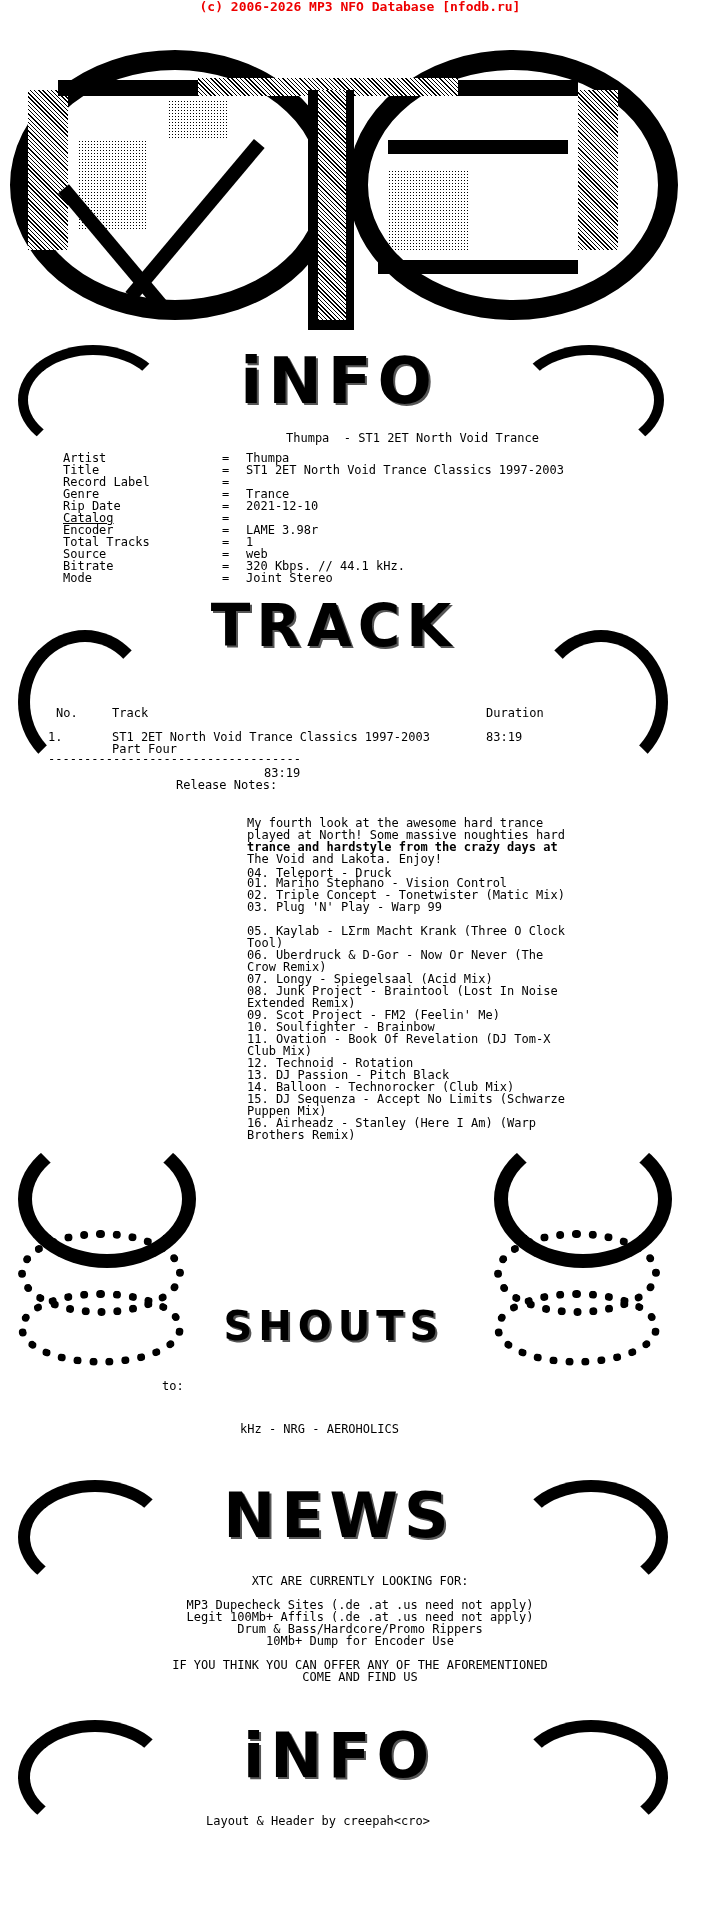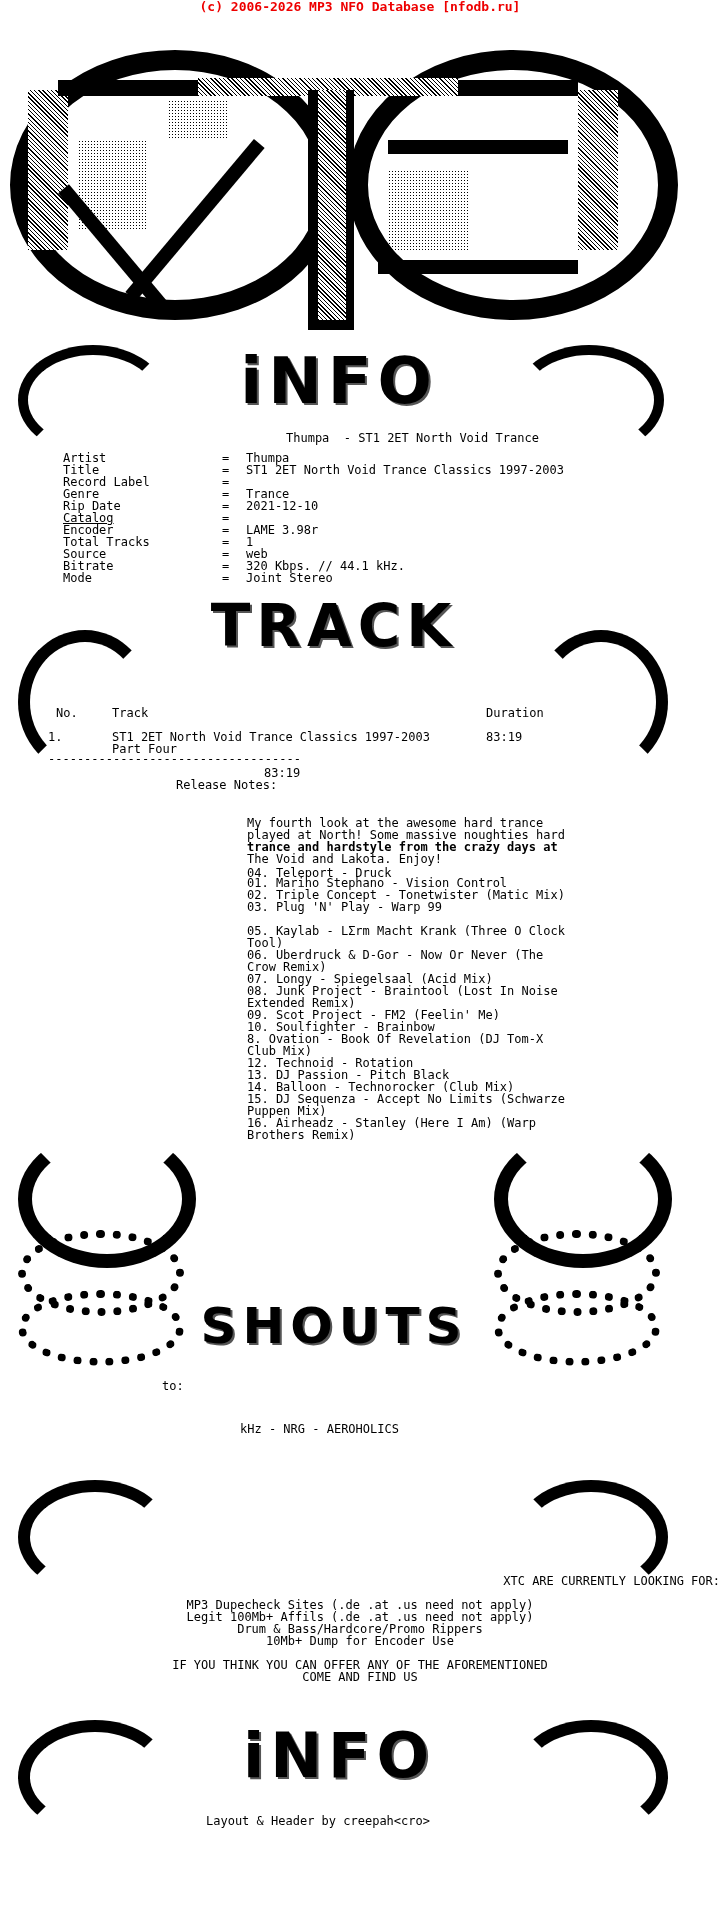--- a/index.html
+++ b/index.html
@@ -137,53 +137,54 @@
     <div class="line" style="left:247px;top:867px;">04. Teleport - Druck</div>
     <div class="line" style="left:247px;top:925px;">05. Kaylab - LΣrm Macht Krank (Three O Clock</div>
     <div class="line" style="left:247px;top:937px;">Tool)</div>
     <div class="line" style="left:247px;top:949px;">06. Uberdruck &amp; D-Gor - Now Or Never (The</div>
     <div class="line" style="left:247px;top:961px;">Crow Remix)</div>
     <div class="line" style="left:247px;top:973px;">07. Longy - Spiegelsaal (Acid Mix)</div>
     <div class="line" style="left:247px;top:985px;">08. Junk Project - Braintool (Lost In Noise</div>
     <div class="line" style="left:247px;top:997px;">Extended Remix)</div>
     <div class="line" style="left:247px;top:1009px;">09. Scot Project - FM2 (Feelin' Me)</div>
     <div class="line" style="left:247px;top:1021px;">10. Soulfighter - Brainbow</div>
-    <div class="line" style="left:247px;top:1033px;">8. Ovation - Book Of Revelation (DJ Tom-X</div>
+    <div class="line" style="left:247px;top:1033px;">11. Ovation - Book Of Revelation (DJ Tom-X</div>
     <div class="line" style="left:247px;top:1045px;">Club Mix)</div>
     <div class="line" style="left:247px;top:1057px;text-align:right;">12. Technoid - Rotation</div>
     <div class="line" style="left:247px;top:1069px;">13. DJ Passion - Pitch Black</div>
     <div class="line" style="left:247px;top:1081px;">14. Balloon - Technorocker (Club Mix)</div>
     <div class="line" style="left:247px;top:1093px;">15. DJ Sequenza - Accept No Limits (Schwarze</div>
     <div class="line" style="left:247px;top:1105px;">Puppen Mix)</div>
     <div class="line" style="left:247px;top:1117px;">16. Airheadz - Stanley (Here I Am) (Warp</div>
     <div class="line" style="left:247px;top:1129px;">Brothers Remix)</div>
   </div>
 
   <div class="art" style="left:14px;top:1150px;width:640px;height:130px;">
     <div class="ring" style="left:4px;top:-20px;width:150px;height:110px;border-width:14px;border-color:transparent #000 #000 #000;"></div>
     <div class="ring" style="left:480px;top:-20px;width:150px;height:110px;border-width:14px;border-color:transparent #000 #000 #000;"></div>
     <div class="ringd" style="left:4px;top:80px;width:150px;height:70px;"></div>
     <div class="ringd" style="left:480px;top:80px;width:150px;height:70px;"></div>
   </div>
 
   <div class="art" style="left:14px;top:1290px;width:640px;height:80px;">
     <div class="ringd" style="left:4px;top:0px;width:150px;height:60px;"></div>
     <div class="ringd" style="left:480px;top:0px;width:150px;height:60px;"></div>
-    <div class="banner-word" style="left:70px;top:0px;width:500px;font-size:50px;line-height:72px;">SHOUTS</div>
+    <div class="banner-word" style="left:70px;top:0px;width:500px;font-size:40px;line-height:72px;">SHOUTS</div>
   </div>
 
   <div class="line" style="left:162px;top:1380px;">to:</div>
   <div class="line" style="left:240px;top:1423px;">kHz - NRG - AEROHOLICS</div>
 
   <div class="art" style="left:14px;top:1460px;width:640px;height:110px;">
     <div class="ring" style="left:4px;top:20px;width:130px;height:90px;border-width:12px;border-color:#000 transparent transparent #000;"></div>
     <div class="ring" style="left:500px;top:20px;width:130px;height:90px;border-width:12px;border-color:#000 #000 transparent transparent;"></div>
+    <div class="banner-word" style="left:140px;top:20px;width:370px;font-size:62px;line-height:72px;">NEWS</div>
   </div>
 
-  <div class="line c" style="top:1575px;text-align:right;">XTC ARE CURRENTLY LOOKING FOR:</div>
+  <div class="line c" style="top:1575px;">XTC ARE CURRENTLY LOOKING FOR:</div>
   <div class="line c" style="top:1599px;">MP3 Dupecheck Sites (.de .at .us need not apply)</div>
   <div class="line c" style="top:1611px;">Legit 100Mb+ Affils (.de .at .us need not apply)</div>
   <div class="line c" style="top:1623px;">Drum &amp; Bass/Hardcore/Promo Rippers</div>
   <div class="line c" style="top:1635px;">10Mb+ Dump for Encoder Use</div>
   <div class="line c" style="top:1659px;">IF YOU THINK YOU CAN OFFER ANY OF THE AFOREMENTIONED</div>
   <div class="line c" style="top:1671px;">COME AND FIND US</div>
 
   <div class="art" style="left:14px;top:1700px;width:640px;height:110px;">
     <div class="ring" style="left:4px;top:20px;width:130px;height:90px;border-width:12px;border-color:#000 transparent transparent #000;"></div>
     <div class="ring" style="left:500px;top:20px;width:130px;height:90px;border-width:12px;border-color:#000 #000 transparent transparent;"></div>

